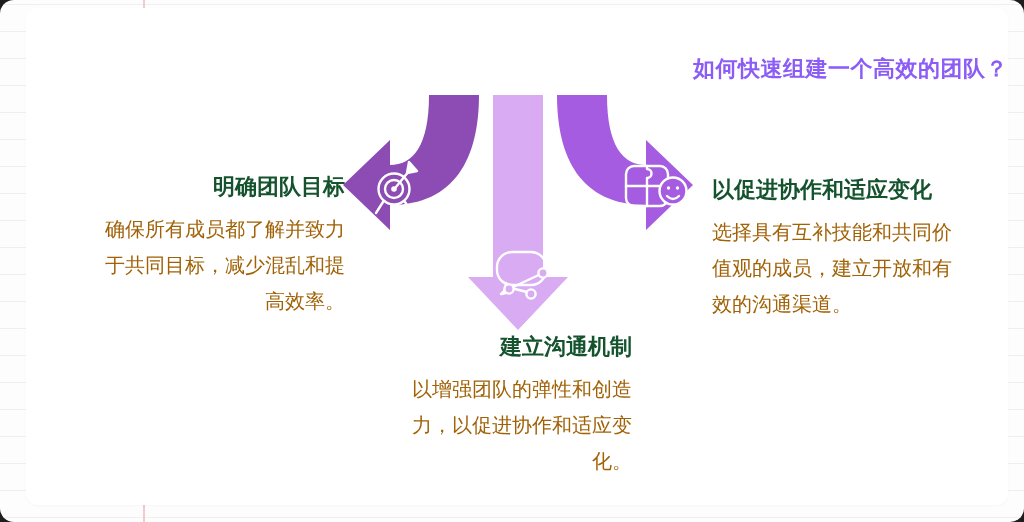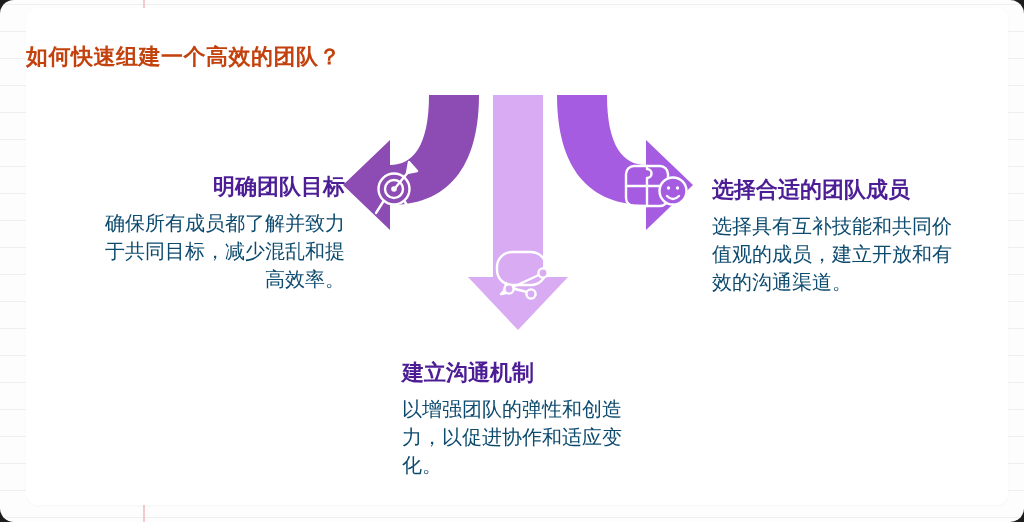--- a/index.html
+++ b/index.html
@@ -11,31 +11,31 @@
     position:absolute;inset:0;
     background-image:linear-gradient(to bottom,#efefef 0 1px,transparent 1px);
     background-size:100% 27px;background-position:0 4px;background-repeat:repeat;
   }
   .margin-line{position:absolute;left:143px;top:0;width:2px;height:100%;background:#f2caca;}
   .card{
     position:absolute;left:26px;top:8px;width:982px;height:497px;background:#ffffff;
     border-radius:12px;box-shadow:0 1px 3px rgba(0,0,0,0.03);
   }
   .title{
-    position:absolute;left:26px;top:42px;width:982px;text-align:left;
-    font-size:22px;font-weight:bold;color:#c2410c;letter-spacing:0.5px;
+    position:absolute;left:26px;top:54px;width:982px;text-align:right;
+    font-size:22px;font-weight:bold;color:#8b5cf6;letter-spacing:0.5px;
   }
   .arrows{position:absolute;left:0;top:0;width:1024px;height:522px;}
   .icon{stroke:#ffffff;fill:none;stroke-width:2.4;stroke-linecap:round;stroke-linejoin:round;}
   .block{position:absolute;}
-  .block .h{font-size:22px;font-weight:bold;color:#4c1d95;margin:0 0 9px 0;}
-  .block .b{font-size:20px;line-height:28px;color:#0c4a6e;font-family:Liberation Mono, monospace;}
+  .block .h{font-size:22px;font-weight:bold;color:#14532d;margin:0 0 9px 0;}
+  .block .b{font-size:20px;line-height:36px;color:#a16207;}
   .block-left{left:95px;top:172px;width:250px;text-align:right;}
   .block-right{left:712px;top:175px;width:250px;text-align:left;}
-  .block-down{left:402px;top:358px;width:230px;text-align:left;}
+  .block-down{left:402px;top:332px;width:230px;text-align:right;}
 </style>
 </head>
 <body>
 
 <div class="screen">
   <div class="paper"></div>
   <div class="margin-line"></div>
   <div class="card"></div>
 
   <div class="title">如何快速组建一个高效的团队？</div>
@@ -77,21 +77,21 @@
       <path d="M667,196 q6,6 12,0"></path>
     </g>
   </svg>
 
   <div class="block block-left">
     <div class="h">明确团队目标</div>
     <div class="b">确保所有成员都了解并致力于共同目标，减少混乱和提高效率。</div>
   </div>
 
   <div class="block block-right">
-    <div class="h">选择合适的团队成员</div>
+    <div class="h">以促进协作和适应变化</div>
     <div class="b">选择具有互补技能和共同价值观的成员，建立开放和有效的沟通渠道。</div>
   </div>
 
   <div class="block block-down">
     <div class="h">建立沟通机制</div>
     <div class="b">以增强团队的弹性和创造力，以促进协作和适应变化。</div>
   </div>
 </div>
 
 </body></html>

